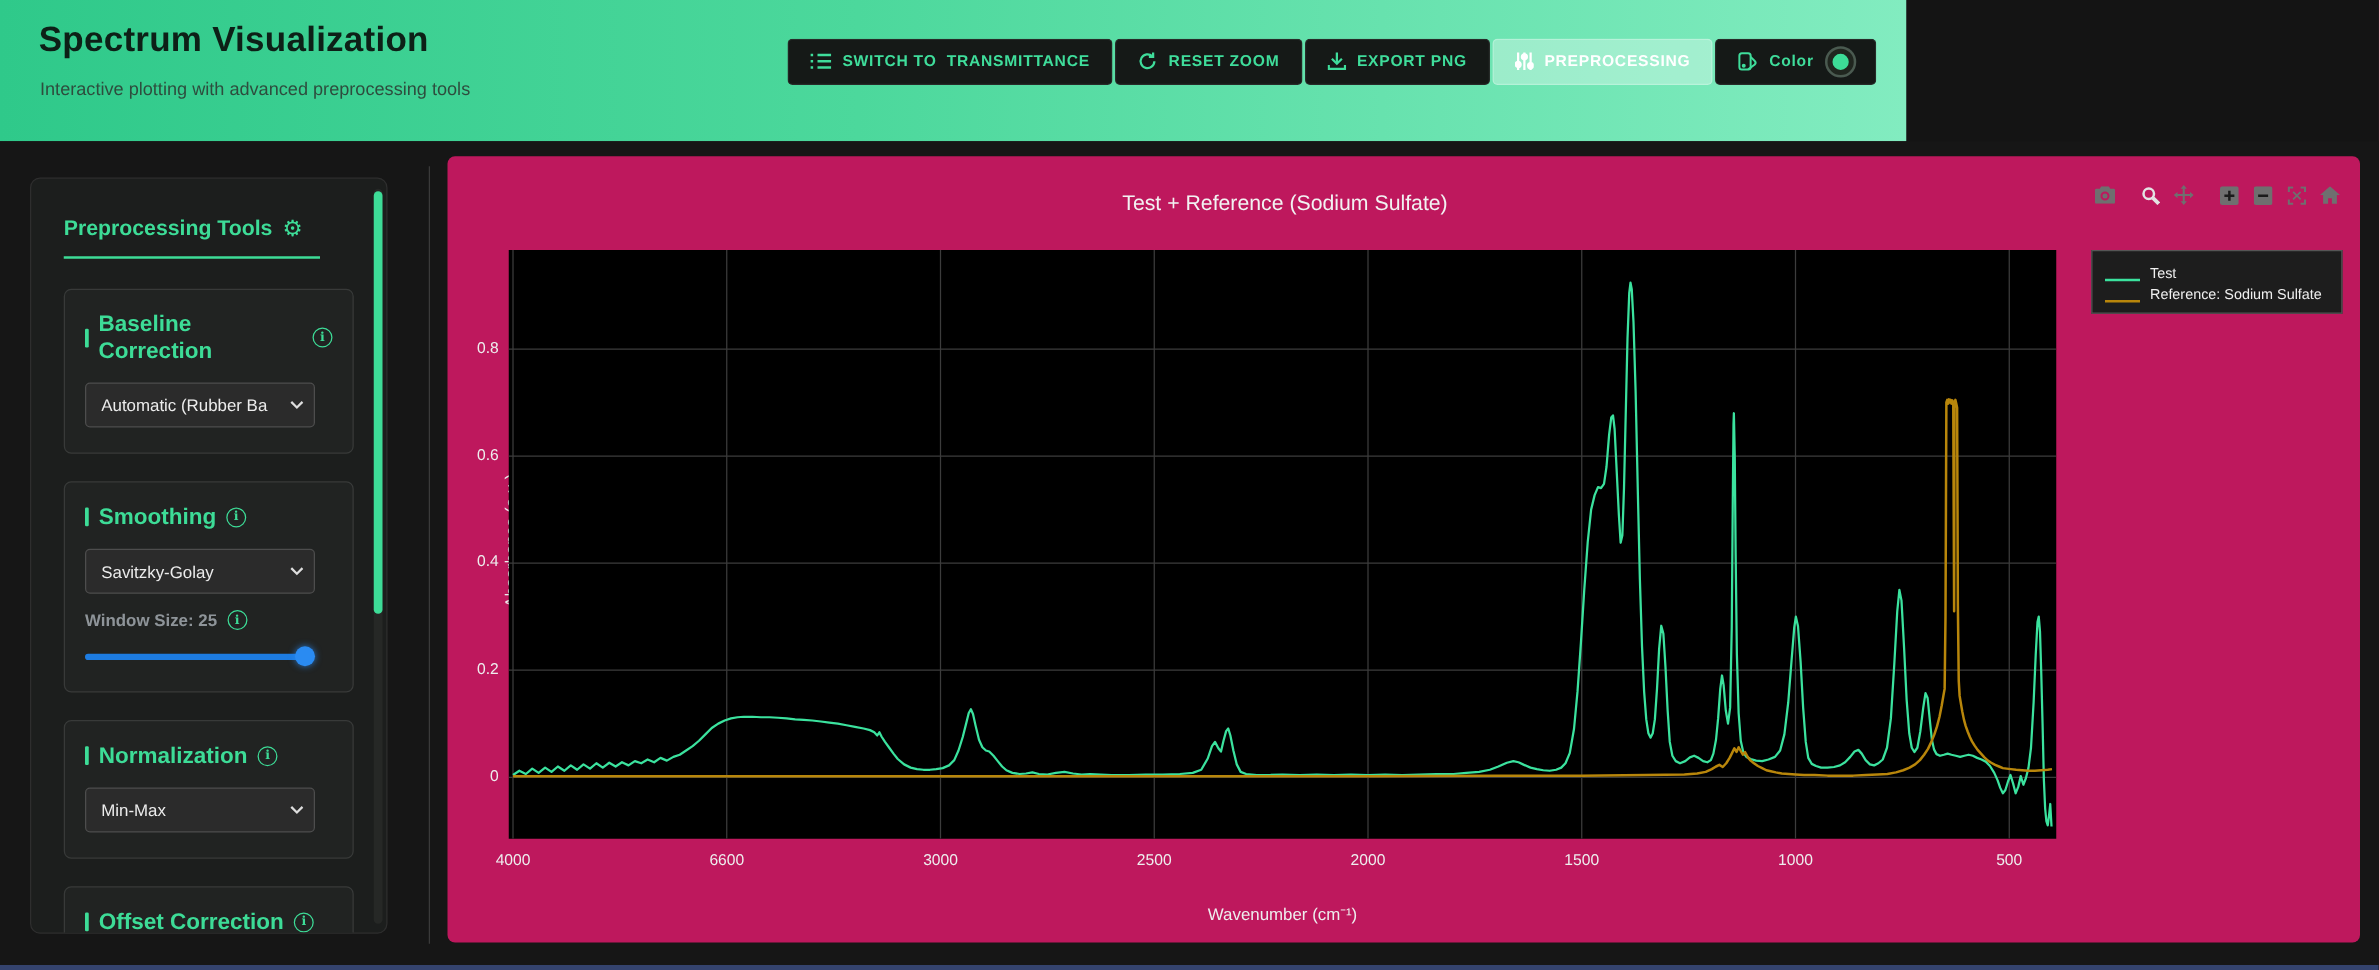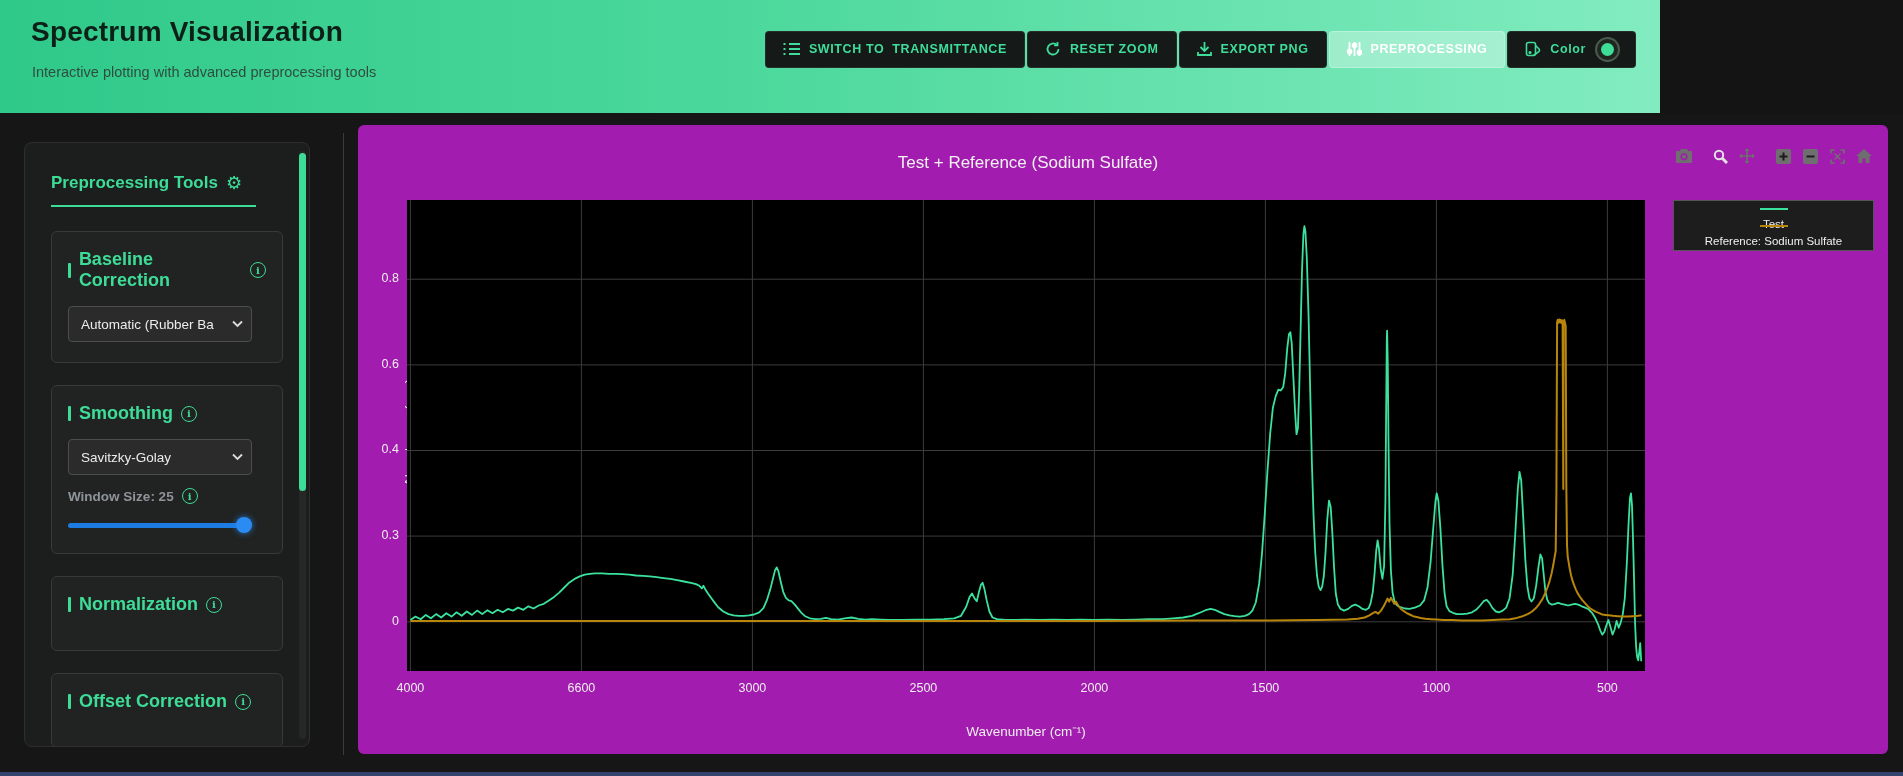--- a/index.html
+++ b/index.html
@@ -1,19 +1,19 @@
 <!DOCTYPE html>
 <html><head>
 <meta charset="utf-8">
 <style>
   * { margin:0; padding:0; box-sizing:border-box; }
   html,body { width:1903px; height:776px; background:#141414; font-family:"Liberation Sans", sans-serif; overflow:hidden; }
 
   
-  .header { position:relative; width:1660px; height:113px;
+  .header { position:relative; width:1525px; height:113px;
     background:linear-gradient(90deg,#2fc98a 0%,#4cd89c 45%,#82ecc0 100%); }
   .header-title { position:absolute; left:31px; top:16px; font-size:28px; font-weight:bold; color:#0d2017; letter-spacing:0.2px; }
   .header-sub { position:absolute; left:32px; top:64px; font-size:14.5px; color:#2e4d3e; }
   .header-buttons { position:absolute; right:24px; top:30px; height:38px; display:flex; align-items:center; gap:2px; }
   .hbtn { display:flex; align-items:center; gap:9px; height:37px; padding:0 17px; border-radius:4px;
     background:#151917; color:#3fdd9b; font-size:12.5px; font-weight:bold; letter-spacing:0.6px;
     cursor:pointer; border:1px solid rgba(255,255,255,0.08); white-space:pre; }
   .hbtn svg { display:block; }
   .hbtn.active { background:rgba(255,255,255,0.32); color:#ffffff; border:1px solid rgba(255,255,255,0.25); }
   .toggle-knob { width:21px; height:21px; border-radius:50%; background:#3ddc97; border:4px solid #20261f; box-shadow:0 0 0 2px #4a5a50; margin-left:2px; }
@@ -44,34 +44,34 @@
   .selwrap svg { position:absolute; right:9px; top:14px; pointer-events:none; }
   .slider-label { display:flex; align-items:center; gap:8px; margin-top:13px; font-size:13.5px; font-weight:bold; color:#8e9499; }
   .slider { position:relative; width:184px; height:16px; margin-top:13px; cursor:pointer; }
   .slider .track { position:absolute; left:0; right:4px; top:6px; height:5px; border-radius:3px; background:#1d7ce2; }
   .slider .thumb { position:absolute; right:0; top:0; width:16px; height:16px; border-radius:50%;
     background:#2a8bf2; box-shadow:0 0 6px rgba(42,139,242,0.8); }
   .sb-scroll-track { position:absolute; right:3px; top:8px; width:7px; height:588px; background:#262826; border-radius:4px; }
   .sb-scroll-thumb { position:absolute; right:3px; top:10px; width:7px; height:338px; background:#3ddc97; border-radius:4px; cursor:pointer; }
 
   
-  .chart-card { position:absolute; left:358px; top:12px; width:1530px; height:629px; background:#a21caf; border-radius:6px;text-decoration:underline; }
+  .chart-card { position:absolute; left:358px; top:12px; width:1530px; height:629px; background:#be185d; border-radius:6px;text-decoration:underline; }
   .chart-title { position:absolute; left:0; top:28px; width:1340px; text-align:center; font-size:17px; color:#f2f2f2; }
   .modebar { position:absolute; right:14px; top:22px; display:flex; align-items:center; gap:7px; }
   .mb { width:20px; height:18px; display:flex; align-items:center; justify-content:center; cursor:pointer; color:#6f6f6f; }
   .mb.active { color:#e3e3e3; }
   .mb.gap { margin-left:9px; }
   .plot { position:absolute; left:49px; top:75px; width:1238px; height:471px; background:#000; }
   .plot svg { position:absolute; left:0; top:0; }
   .ytick { position:absolute; font-size:12.5px; color:#eeeeee; text-align:right; width:40px; }
   .xtick { position:absolute; font-size:12.5px; color:#eeeeee; width:56px; text-align:center; }
   .ytitle { position:absolute; left:-14px; top:300px; font-size:13.5px; color:#eeeeee; transform:rotate(-90deg); transform-origin:center; width:130px; text-align:center; }
   .xtitle { position:absolute; left:49px; top:597px; width:1238px; text-align:center; font-size:13.5px; color:#eeeeee; }
   .legend { position:absolute; left:1315px; top:75px; width:201px; background:#1d1d1d; border:1px solid #555555; padding:7px 10px 8px 10px; }
-  .legend-item { display:flex; align-items:center; gap:8px; height:17px; cursor:pointer;flex-direction:column; }
+  .legend-item { display:flex; align-items:flex-end; gap:8px; height:17px; cursor:pointer; }
   .legend-line { width:28px; height:2px; flex:0 0 auto; }
   .legend-text { font-size:11.5px; color:#efefef; white-space:nowrap; }
 </style>
 </head>
 <body>
 
 <div class="header">
   <div class="header-title">Spectrum Visualization</div>
   <div class="header-sub">Interactive plotting with advanced preprocessing tools</div>
   <div class="header-buttons">
@@ -170,20 +170,26 @@
         <div class="track"></div>
         <div class="thumb"></div>
       </div>
     </div>
 
     <div class="card">
       <div class="card-titlerow">
         <span class="accentbar"></span>
         <span class="card-title">Normalization</span>
         <span class="info">i</span>
+      </div>
+      <div class="selwrap">
+        <select class="sel"><option>Min-Max</option></select>
+        <span><svg width="11" height="8" viewBox="0 0 11 8" fill="none" stroke="#dddddd" stroke-width="1.8">
+              <path d="M1 1.5 L5.5 6 L10 1.5"></path>
+            </svg></span>
       </div>
     </div>
 
     <div class="card">
       <div class="card-titlerow">
         <span class="accentbar"></span>
         <span class="card-title">Offset Correction</span>
         <span class="info">i</span>
       </div>
     </div>
@@ -255,21 +261,21 @@
           <line x1="687.4" y1="0" x2="687.4" y2="471" stroke="#3c3c3c" stroke-width="1"></line>
           <line x1="858.4" y1="0" x2="858.4" y2="471" stroke="#3c3c3c" stroke-width="1"></line>
           <line x1="1029.4" y1="0" x2="1029.4" y2="471" stroke="#3c3c3c" stroke-width="1"></line>
           <line x1="1200.4" y1="0" x2="1200.4" y2="471" stroke="#3c3c3c" stroke-width="1"></line>
           <path d="M3.4 420.0 L8.5 416.6 L13.7 419.2 L18.8 414.9 L23.9 418.3 L29.1 414.1 L34.2 417.5 L39.3 413.2 L44.5 416.6 L49.6 412.3 L54.7 415.8 L59.8 411.5 L65.0 414.9 L70.1 410.6 L75.2 414.1 L80.4 410.2 L85.5 413.2 L90.6 409.8 L95.8 412.3 L100.9 408.9 L106.0 410.6 L111.1 407.6 L116.3 409.8 L121.4 406.3 L126.5 408.5 L131.7 405.5 L136.8 403.8 L141.9 400.4 L147.1 396.9 L152.2 392.6 L157.3 387.5 L162.4 382.4 L167.6 378.9 L172.7 376.4 L177.8 374.7 L183.0 373.8 L188.1 373.4 L194.9 373.4 L201.8 373.8 L208.6 373.8 L215.5 374.2 L222.3 374.7 L229.1 375.5 L236.0 375.9 L242.8 376.4 L249.7 377.2 L256.5 378.1 L263.3 378.9 L270.2 380.2 L277.0 381.5 L283.9 382.8 L289.0 384.1 L292.4 385.8 L294.8 388.4 L296.5 385.8 L298.2 389.2 L301.0 393.5 L304.4 398.2 L307.8 402.9 L311.2 407.2 L316.3 411.5 L321.5 414.1 L326.6 415.3 L331.7 415.8 L336.9 415.8 L342.0 415.3 L347.1 414.5 L352.2 412.3 L356.4 408.1 L359.8 400.4 L363.2 389.6 L365.9 378.9 L368.0 370.4 L369.7 367.4 L371.4 371.2 L373.5 380.7 L376.2 391.8 L378.9 397.8 L381.7 400.4 L384.4 401.2 L387.8 404.6 L391.2 408.9 L394.7 413.2 L398.1 416.2 L402.9 418.3 L408.7 419.2 L413.8 418.8 L418.9 417.9 L424.1 419.2 L430.9 419.6 L437.7 418.3 L444.6 417.5 L451.4 418.8 L458.3 419.6 L465.1 419.2 L473.7 419.6 L482.2 420.0 L495.9 420.0 L509.6 419.6 L523.2 419.6 L536.9 419.2 L547.2 418.3 L554.0 415.8 L559.2 406.8 L562.6 396.9 L565.0 393.5 L567.7 398.6 L569.8 401.2 L571.8 392.6 L573.9 384.9 L575.6 382.8 L577.3 388.4 L579.7 400.4 L582.4 411.5 L585.5 417.5 L589.9 419.2 L598.5 420.0 L608.7 420.0 L619.0 419.6 L632.7 420.0 L646.4 419.6 L660.0 420.0 L673.7 419.6 L687.4 420.0 L701.1 419.6 L714.8 420.0 L728.4 419.6 L742.1 419.2 L755.8 419.2 L766.1 418.3 L776.3 417.5 L784.9 415.8 L791.7 413.2 L798.5 410.2 L803.7 408.9 L807.8 409.8 L812.2 411.9 L817.4 414.1 L822.5 415.3 L827.6 416.2 L832.7 416.6 L837.9 415.8 L842.0 414.1 L845.4 410.6 L848.8 402.5 L852.2 383.2 L855.0 353.3 L857.7 314.7 L860.4 271.9 L863.2 233.4 L865.9 207.7 L868.7 196.1 L871.4 189.7 L873.8 190.5 L876.2 187.1 L878.2 173.4 L880.3 147.7 L882.0 134.0 L883.4 132.3 L884.7 143.4 L886.4 177.7 L888.1 212.0 L889.5 234.2 L890.9 228.2 L892.2 190.5 L893.6 130.6 L895.0 70.7 L896.4 34.3 L897.4 26.1 L898.4 31.3 L899.8 57.8 L901.5 113.5 L903.2 190.5 L904.9 263.3 L906.6 316.9 L908.3 353.3 L910.0 375.5 L911.7 386.6 L913.5 390.1 L915.2 386.6 L916.9 375.5 L918.6 351.1 L920.3 319.0 L922.0 300.6 L923.7 307.0 L925.4 334.0 L927.1 368.2 L928.8 393.5 L930.9 404.6 L933.6 408.9 L937.0 410.6 L941.2 408.9 L944.9 405.9 L948.3 404.6 L951.8 406.3 L955.5 408.9 L958.9 409.8 L961.7 408.1 L963.7 402.9 L965.8 391.8 L967.5 374.7 L969.2 351.1 L970.6 340.4 L971.9 348.1 L973.6 368.2 L975.4 378.9 L977.1 366.1 L978.4 301.9 L979.1 216.2 L979.8 139.2 L980.1 130.6 L980.8 164.9 L981.5 241.9 L982.5 323.3 L983.9 370.4 L985.6 392.6 L987.7 402.1 L990.1 405.5 L993.5 407.2 L997.9 408.5 L1002.7 408.9 L1007.8 407.6 L1013.0 405.5 L1017.1 400.4 L1020.5 387.5 L1023.6 361.8 L1026.3 327.6 L1028.4 301.9 L1029.7 293.3 L1031.4 301.0 L1033.5 329.7 L1035.5 366.1 L1037.6 393.5 L1039.6 406.3 L1042.4 411.1 L1045.8 412.8 L1049.9 414.1 L1055.0 414.1 L1060.2 413.6 L1065.0 412.3 L1069.1 409.8 L1073.2 405.5 L1076.6 401.2 L1079.7 399.9 L1082.4 402.9 L1085.5 408.1 L1088.9 411.5 L1092.3 412.3 L1095.7 410.6 L1099.2 407.6 L1102.6 398.2 L1105.7 374.7 L1108.4 331.8 L1110.8 289.0 L1112.5 271.9 L1114.2 280.5 L1116.3 319.0 L1118.3 359.7 L1120.4 386.6 L1122.4 398.2 L1124.5 401.6 L1126.9 398.2 L1129.2 385.4 L1131.6 366.1 L1133.4 354.5 L1135.1 358.4 L1136.8 375.5 L1138.5 391.8 L1140.2 399.5 L1142.2 403.3 L1145.0 404.6 L1148.1 403.8 L1151.1 402.9 L1154.2 403.8 L1157.6 404.6 L1161.1 405.5 L1164.5 404.6 L1167.9 403.8 L1171.3 404.6 L1174.7 406.3 L1178.2 407.6 L1181.6 409.3 L1185.0 412.8 L1188.4 418.3 L1191.1 424.3 L1193.2 430.3 L1195.3 434.6 L1197.3 432.0 L1199.4 425.2 L1201.4 420.0 L1203.5 426.9 L1205.5 434.6 L1207.6 429.5 L1209.6 420.9 L1211.7 427.8 L1213.7 422.6 L1215.8 414.1 L1217.8 398.2 L1219.9 361.8 L1221.6 323.3 L1223.0 297.6 L1224.0 293.3 L1225.0 305.3 L1226.0 338.3 L1227.1 381.1 L1228.1 423.9 L1229.1 446.6 L1230.1 456.9 L1231.2 460.3 L1232.2 452.6 L1233.2 443.2 L1234.2 461.2" fill="none" stroke="#3be29e" stroke-width="1.8" stroke-linejoin="round"></path>
           <path d="M3.4 420.9 L140.2 420.9 L277.0 420.9 L413.8 420.9 L550.6 420.9 L687.4 420.9 L790.0 420.5 L858.4 420.5 L909.7 420.0 L940.5 419.6 L950.7 418.8 L957.6 417.5 L962.4 415.3 L965.8 413.2 L968.5 411.9 L971.2 413.6 L974.0 410.6 L976.7 406.3 L978.8 402.1 L980.5 398.6 L982.2 401.6 L983.9 397.8 L985.6 400.8 L987.3 403.8 L989.0 401.6 L991.1 405.5 L993.5 408.5 L996.2 410.6 L999.3 412.8 L1002.7 414.5 L1006.1 416.2 L1009.6 417.0 L1013.7 417.9 L1018.4 418.8 L1023.9 419.2 L1029.4 419.6 L1036.2 420.0 L1044.8 420.0 L1055.0 420.5 L1065.3 420.5 L1075.6 420.5 L1085.8 420.0 L1095.0 419.6 L1102.9 419.2 L1109.8 417.9 L1115.6 416.2 L1120.7 414.1 L1125.1 411.5 L1128.9 408.1 L1132.3 403.8 L1135.4 399.1 L1138.1 393.5 L1140.5 387.5 L1142.6 381.1 L1144.6 373.4 L1146.3 364.8 L1147.7 356.7 L1148.7 351.1 L1149.4 293.3 L1150.1 122.0 L1150.8 119.9 L1151.5 122.9 L1152.2 119.5 L1152.8 122.0 L1153.5 119.9 L1154.2 122.9 L1154.9 120.3 L1155.6 122.5 L1156.3 289.0 L1156.6 122.0 L1157.3 119.9 L1158.0 122.9 L1158.7 126.3 L1159.3 284.7 L1160.0 344.7 L1160.7 356.7 L1161.7 362.7 L1162.8 369.1 L1164.1 375.5 L1165.5 380.7 L1167.2 385.4 L1168.9 389.6 L1170.6 393.1 L1172.7 396.5 L1175.1 399.9 L1177.8 402.9 L1180.5 405.9 L1183.3 408.5 L1186.0 410.2 L1189.1 411.9 L1192.2 413.2 L1195.3 414.5 L1198.3 414.9 L1201.7 415.3 L1205.9 415.8 L1210.6 416.2 L1215.8 416.6 L1220.9 416.6 L1226.0 416.2 L1231.2 415.8 L1234.6 415.3" fill="none" stroke="#b8860b" stroke-width="2" stroke-linejoin="round"></path>
         </svg>
     </div>
     <div id="ticks-layer">
         <div class="ytick" style="left: 1px; top: 488.759px;">0</div>
-        <div class="ytick" style="left: 1px; top: 403.123px;">0.3</div>
+        <div class="ytick" style="left: 1px; top: 403.123px;">0.2</div>
         <div class="ytick" style="left: 1px; top: 317.486px;">0.4</div>
         <div class="ytick" style="left: 1px; top: 231.85px;">0.6</div>
         <div class="ytick" style="left: 1px; top: 146.214px;">0.8</div>
         <div class="xtick" style="left: 24.4199px; top: 556px;">4000</div>
         <div class="xtick" style="left: 195.414px; top: 556px;">6600</div>
         <div class="xtick" style="left: 366.409px; top: 556px;">3000</div>
         <div class="xtick" style="left: 537.403px; top: 556px;">2500</div>
         <div class="xtick" style="left: 708.398px; top: 556px;">2000</div>
         <div class="xtick" style="left: 879.392px; top: 556px;">1500</div>
         <div class="xtick" style="left: 1050.39px; top: 556px;">1000</div>

